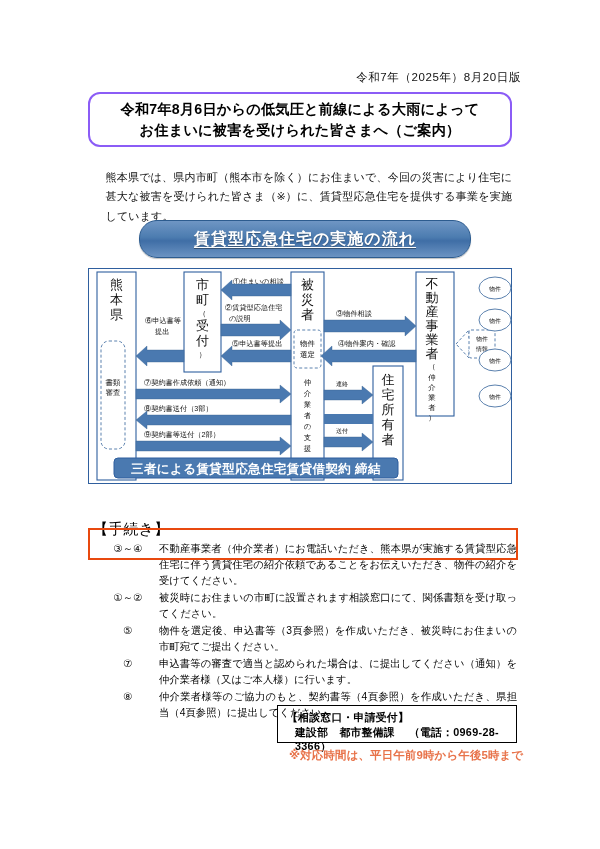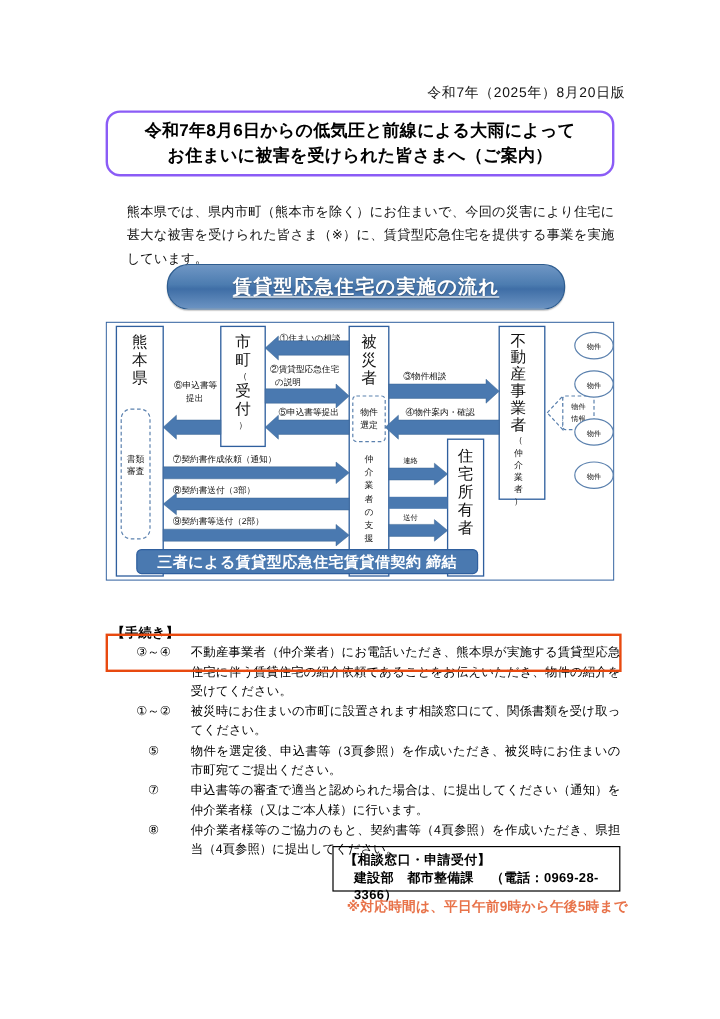--- a/index.html
+++ b/index.html
@@ -50,21 +50,21 @@
     text-decoration:underline;text-underline-offset:3px;
     text-shadow:0 1px 1px rgba(0,0,0,.35);
   }
 
   
   .diagram{position:absolute;left:88px;top:268px;width:424px;height:216px;}
   .diagram svg{display:block;width:424px;height:216px;}
 
   
   .proc{position:absolute;left:93px;top:520px;width:424px;}
-  .proc-head{font-size:11px;font-weight:bold;letter-spacing:.2px;margin-bottom:2px;}
+  .proc-head{font-size:15px;font-weight:normal;letter-spacing:.2px;margin-bottom:2px;}
   .prow{display:flex;font-size:10.3px;line-height:1.55;letter-spacing:.05px;margin-bottom:1px;}
   .pnum{width:66px;flex:0 0 66px;text-align:center;padding-left:4px;box-sizing:border-box;}
   .ptext{flex:1;text-align:justify;}
   .highlight{
     position:absolute;left:88px;top:528px;width:430px;height:32px;
     border:2.2px solid #e8490f;box-sizing:border-box;pointer-events:none;
   }
 
   
   .contact{

